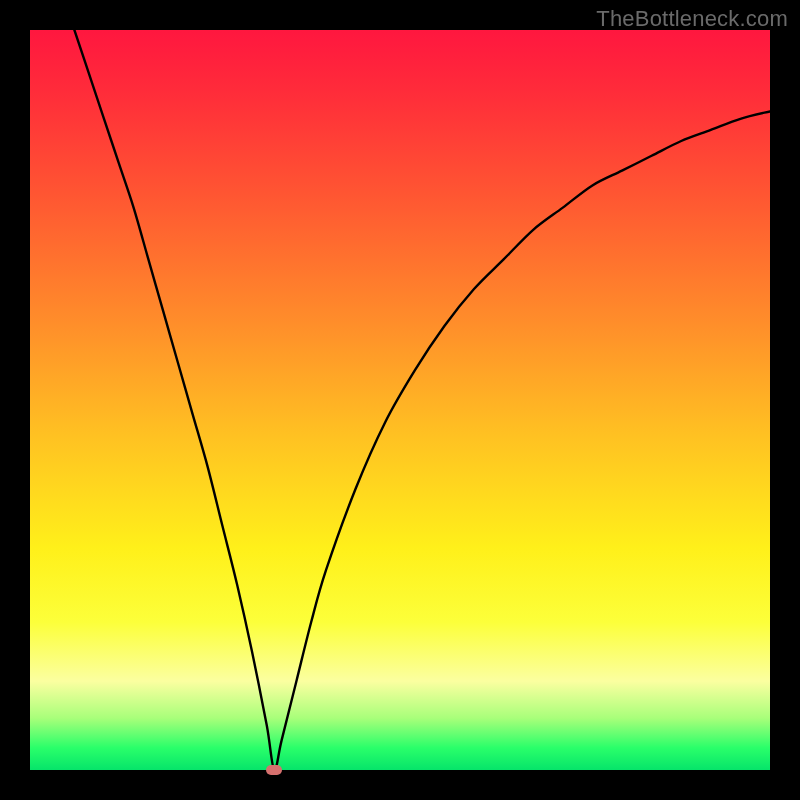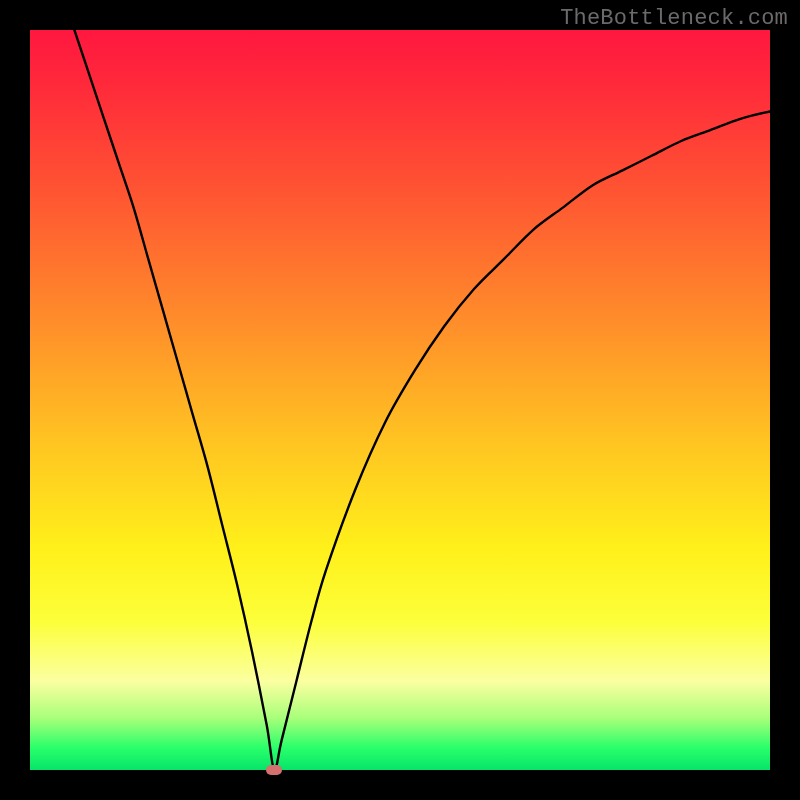--- a/index.html
+++ b/index.html
@@ -2,21 +2,20 @@
 <html><head>
 <meta charset="utf-8">
 <style>
   * { margin: 0; padding: 0; box-sizing: border-box; }
   html, body { width: 800px; height: 800px; overflow: hidden; background: #000; font-family: Arial, Helvetica, sans-serif; }
   .frame {
     position: relative;
     width: 800px;
     height: 800px;
     background: #000;
-    font-family: Liberation Mono, monospace;
   }
   .plot-area {
     position: absolute;
     left: 30px;
     top: 30px;
     width: 740px;
     height: 740px;
     
     background: linear-gradient(to bottom,
       #ff173f 0%,

